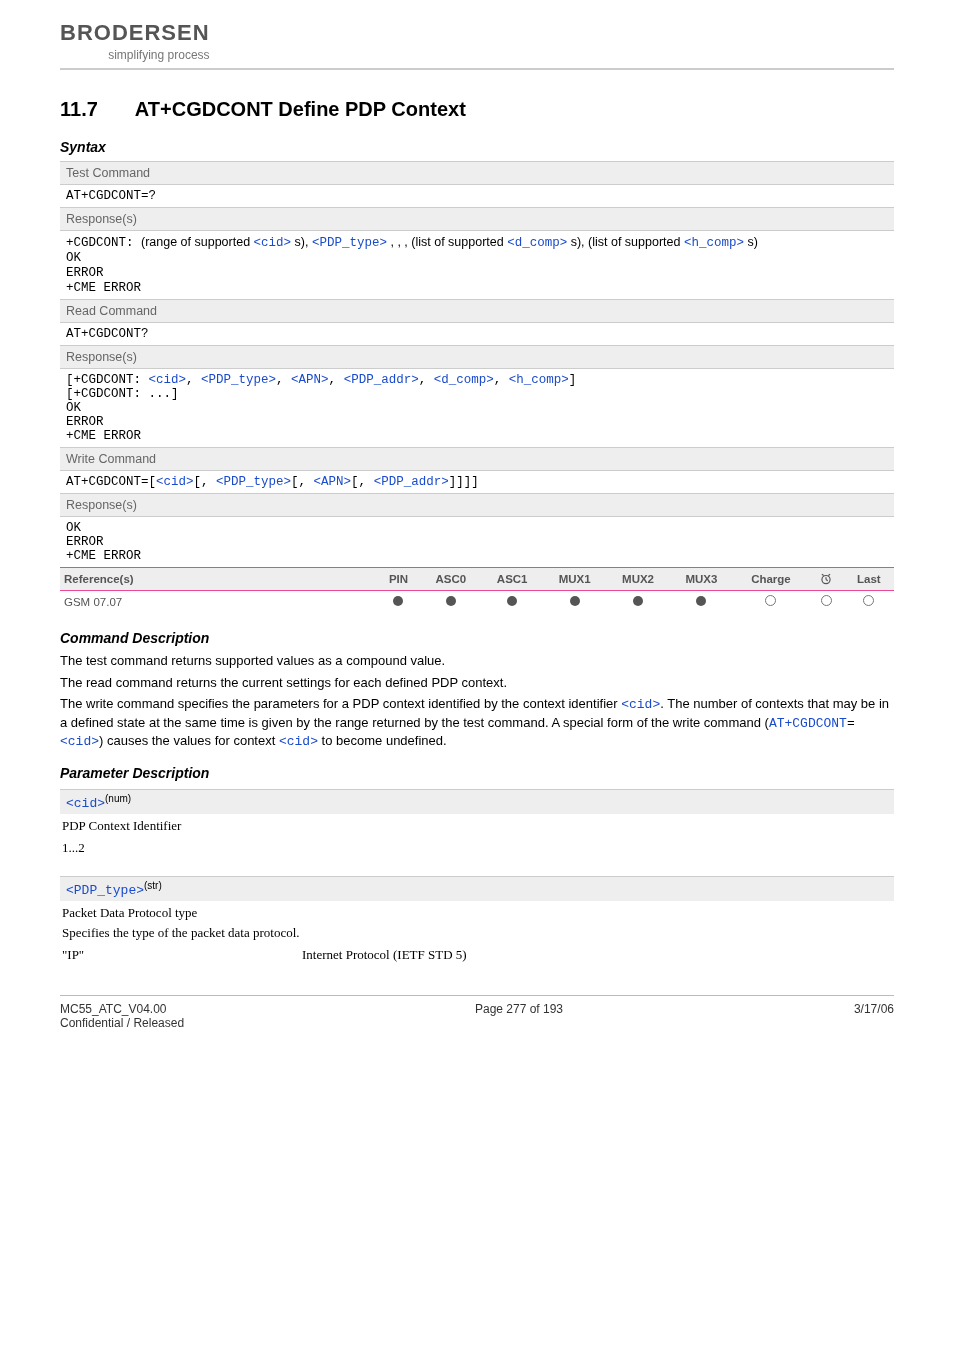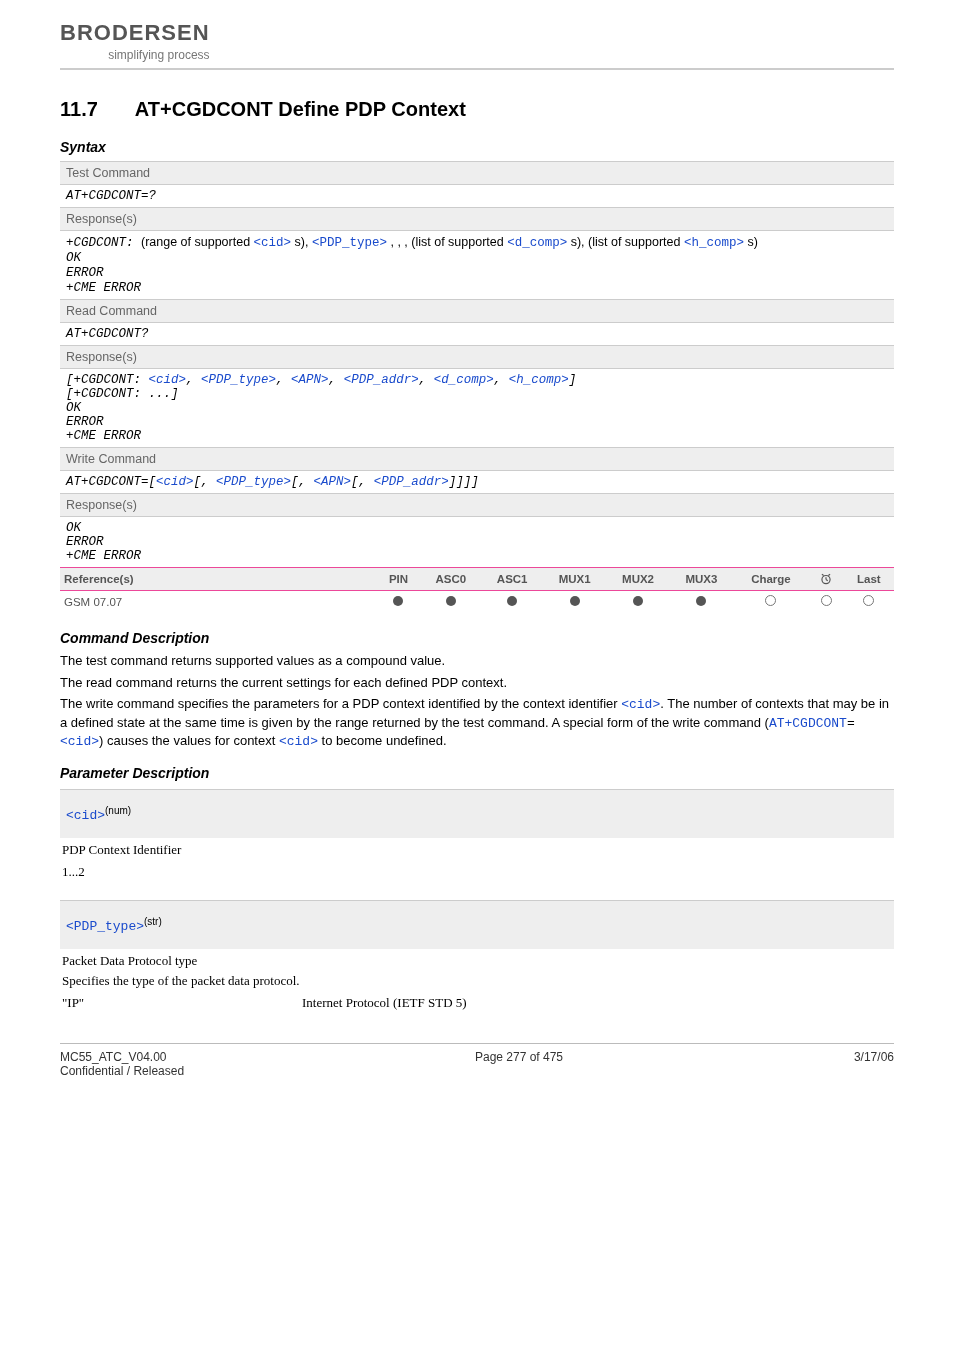--- a/index.html
+++ b/index.html
@@ -63,21 +63,20 @@
   .syntax-table td {
     border-top: 1px solid #ccc;
     padding: 4px 6px;
   }
   .row-label {
     background: #eee;
     color: #666;
   }
   .mono, .mono * {
     font-family: "Courier New", monospace;
-    font-style: italic;
   }
   .param {
     color: #1a4bcc;
     font-family: "Courier New", monospace;
   }
   .ref-row {
     background: #eee;
   }
   .ref-table {
     width: 100%;
@@ -112,21 +111,21 @@
     line-height: 1.35;
     margin: 4px 0;
   }
   .param-block {
     margin-top: 8px;
     font-size: 13px;
   }
   .param-tag {
     background: #eee;
     border-top: 1px solid #ccc;
-    padding: 15px 6px;
+    padding: 3px 6px;
     font-family: "Courier New", monospace;
     color: #1a4bcc;
   }
   .param-tag sup {
     color: #000;
     font-family: Arial, sans-serif;
     font-size: 10px;
   }
   .param-body {
     padding: 4px 2px 12px 2px;
@@ -310,17 +309,17 @@
       </div>
     </div>
   </div>
 
   <hr class="bot-rule">
   <div class="footer">
     <div>
       <span>MC55_ATC_V04.00</span><br>
       <span>Confidential / Released</span>
     </div>
-    <div>Page 277 of 475</div>
+    <div>Page 277 of 193</div>
     <div>3/17/06</div>
   </div>
 
 </div>
 
 </body></html>

